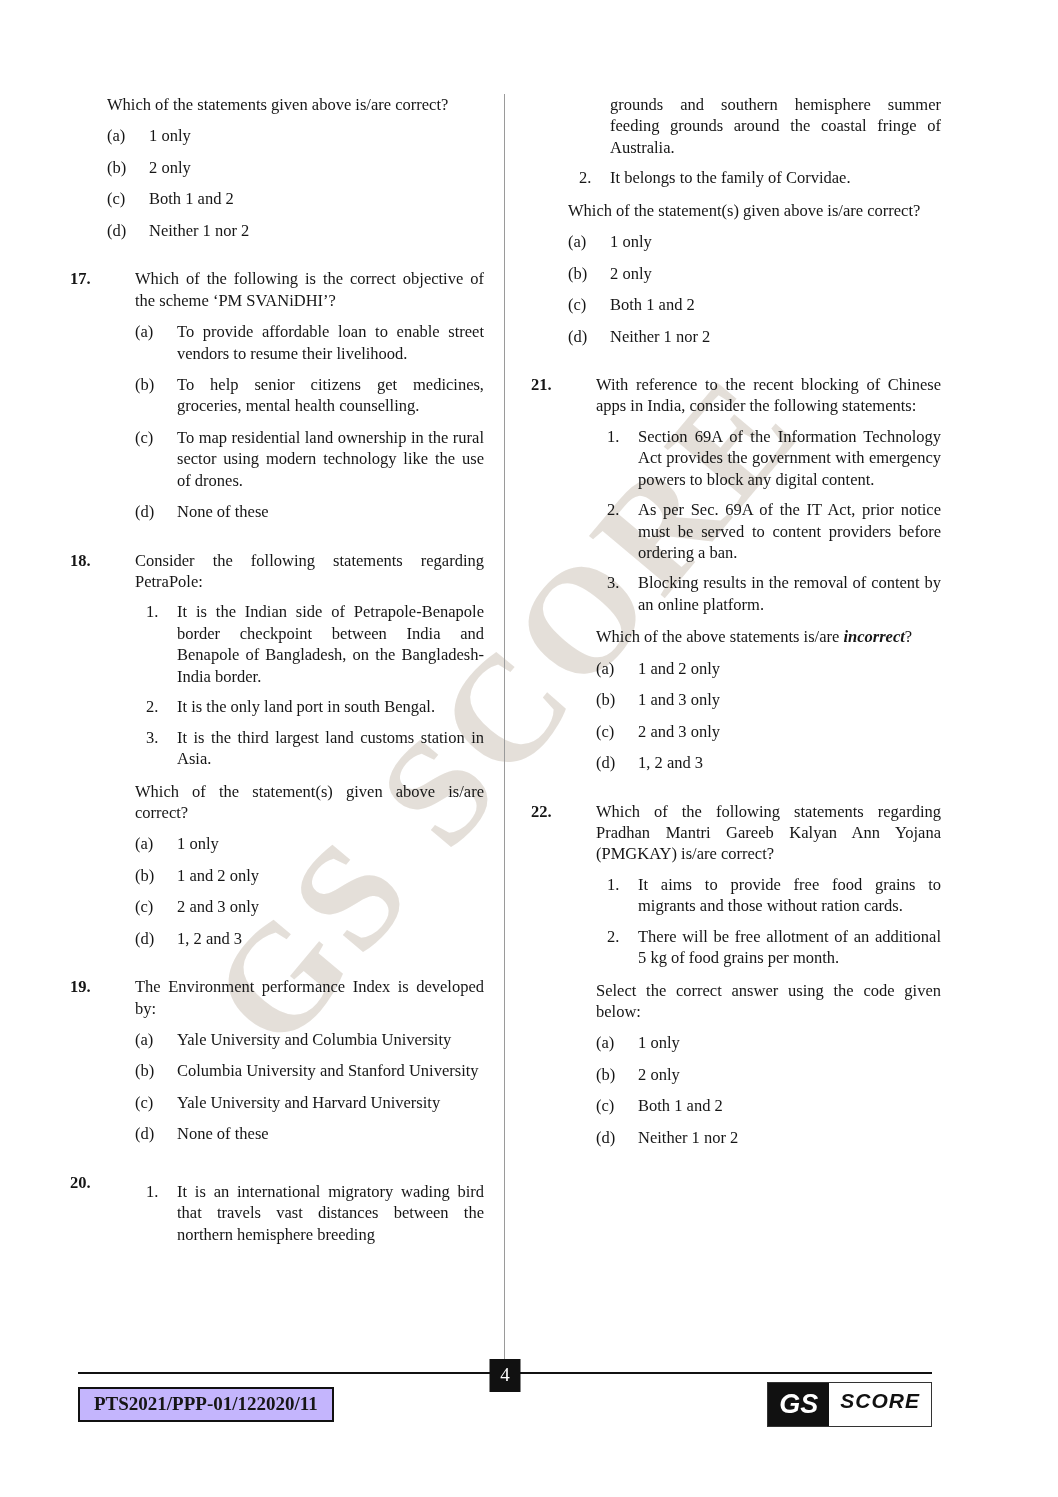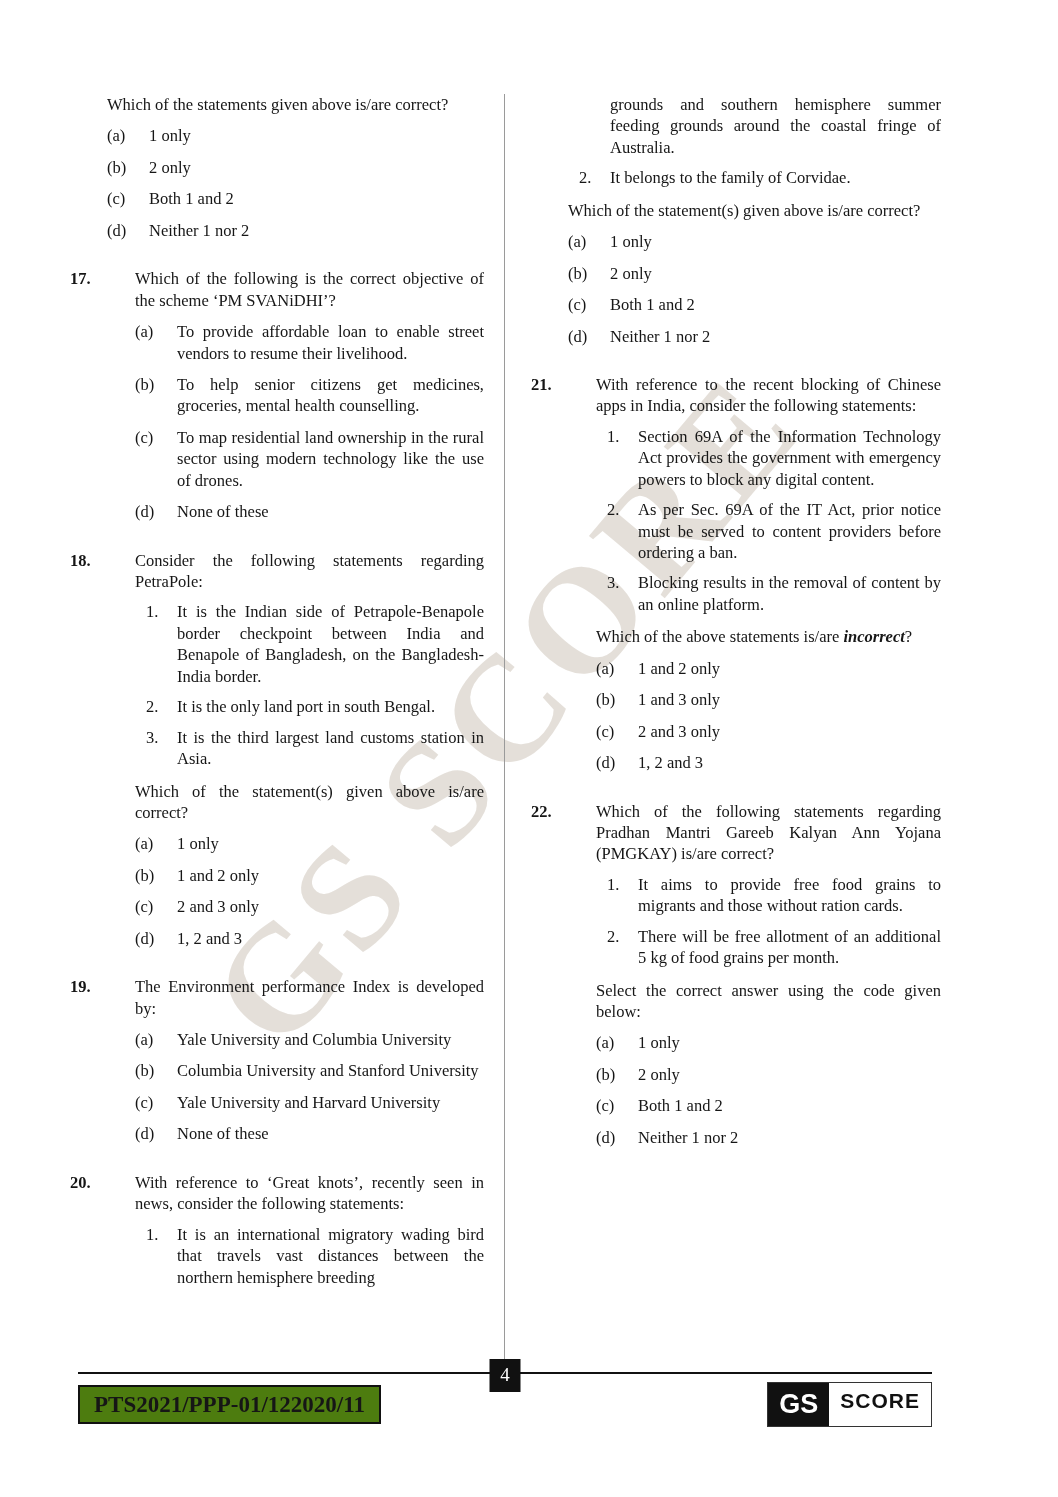--- a/index.html
+++ b/index.html
@@ -37,28 +37,28 @@
   .cont-text { margin-left: 42px; text-align: justify; }
   .options { margin-top: 2px; }
   .option { display: flex; margin-top: 10px; }
   .opt-label { width: 42px; flex-shrink: 0; }
   .opt-text { flex: 1; text-align: justify; }
   .em-bi { font-weight: 700; font-style: italic; }
 
   .footer { position: absolute; left: 78px; right: 126px; top: 1372px; z-index: 2; }
   .footer-rule { border-top: 2px solid #111; }
   .footer-row { display: flex; justify-content: space-between; align-items: center; margin-top: 8px; position: relative; }
-  .footer-code { border: 2px solid #111; padding: 3px 14px; font-weight: 700; font-size: 23px; background:#4d7c0f; }
+  .footer-code { border: 2px solid #111; padding: 3px 14px; font-weight: 700; font-size: 19px; background:#c4b5fd; }
   .page-badge {
     position: absolute; left: 50%; top: -23px; transform: translateX(-50%);
     width: 31px; height: 33px; background: #111; color: #fff;
     display: flex; align-items: center; justify-content: center; font-size: 19px;
   }
   .logo { display: flex; align-items: stretch; border: 1px solid #333; background:#a21caf;
-          font-family: "Liberation Sans", sans-serif; font-weight: 700; }
+          font-family: "Liberation Sans", sans-serif; font-weight: 700; font-style: italic; }
   .logo-gs { background: #111; color: #fff; padding: 4px 11px; font-size: 27px; }
   .logo-score { background: #fff; color: #111; padding: 4px 11px; font-size: 21px; letter-spacing: 1px; }
 </style>
 </head>
 <body>
 
 <div class="page">
 
   <div class="watermark">GS SCORE</div>
 
@@ -183,21 +183,20 @@
               </div>
             </div>
           </div>
         </div>
       </section>
 
       <section class="q-block">
         <div class="q-row">
           <span class="q-num">20.</span>
           <div class="q-body">
-            <p class="q-intro">With reference to ‘Great knots’, recently seen in news, consider the following statements:</p>
             <div class="statements">
               <div class="statement">
                 <span class="st-num">1.</span>
                 <span class="st-text">It is an international migratory wading bird that travels vast distances between the northern hemisphere breeding</span>
               </div>
             </div>
           </div>
         </div>
       </section>
 

